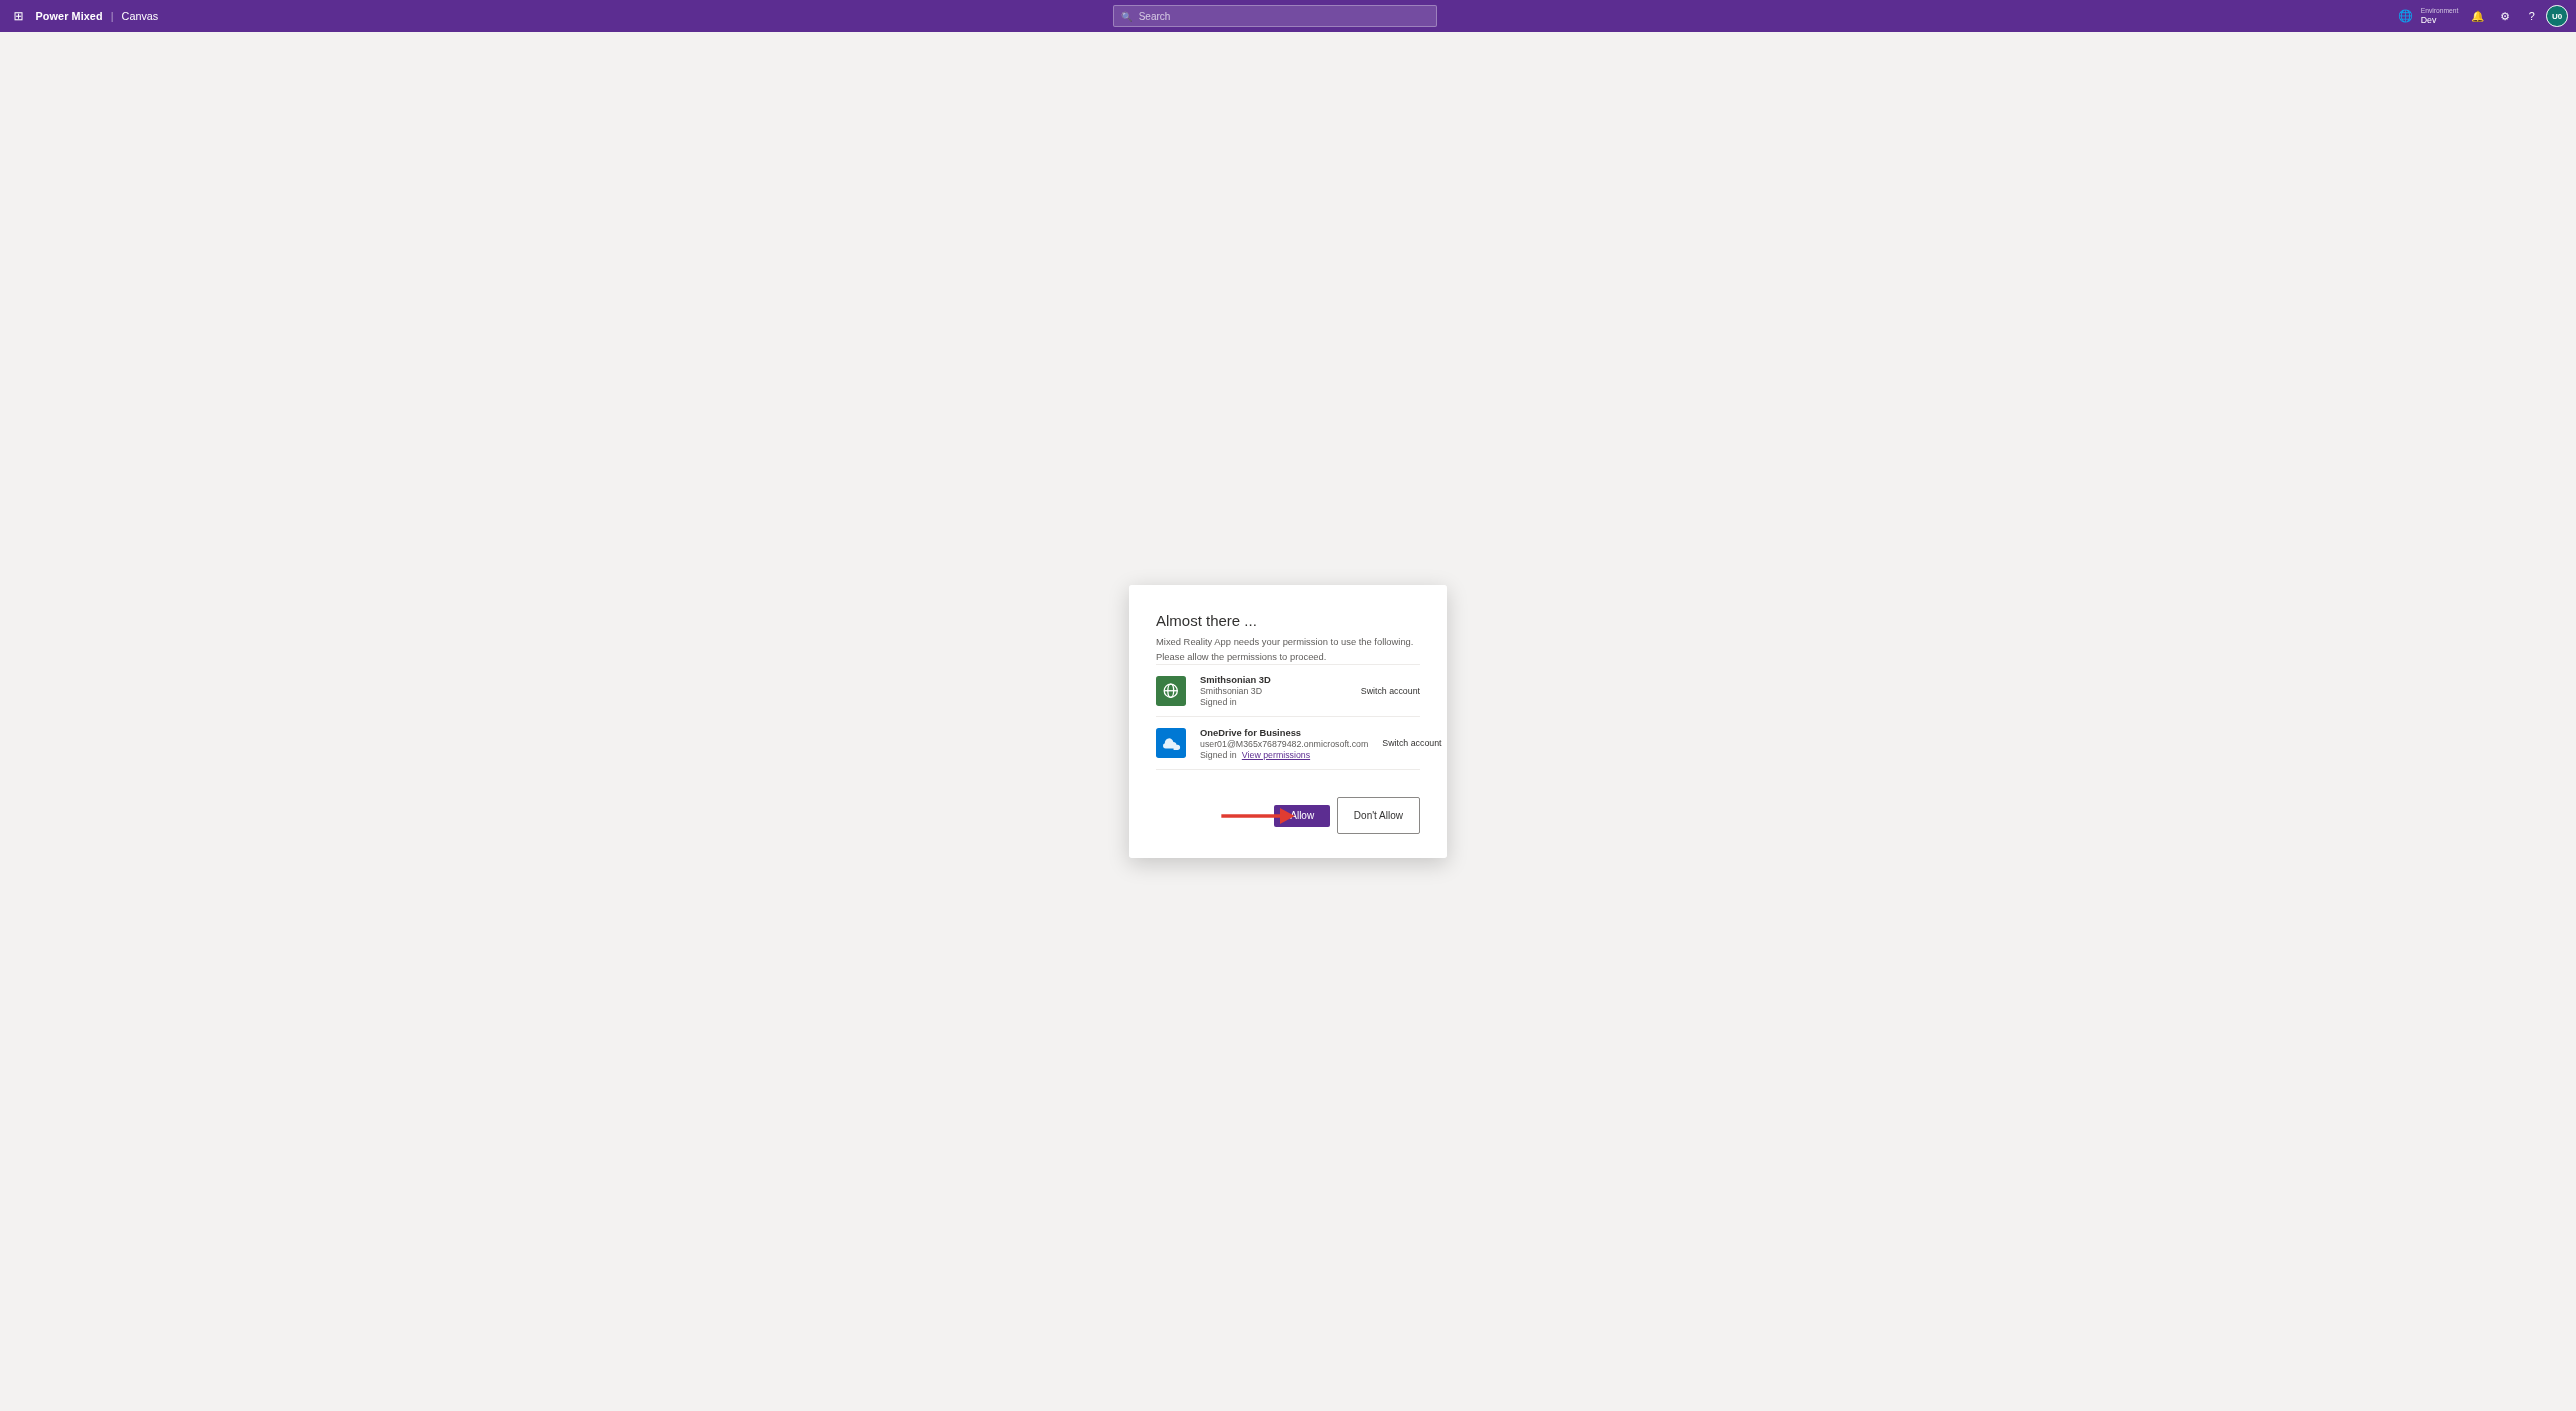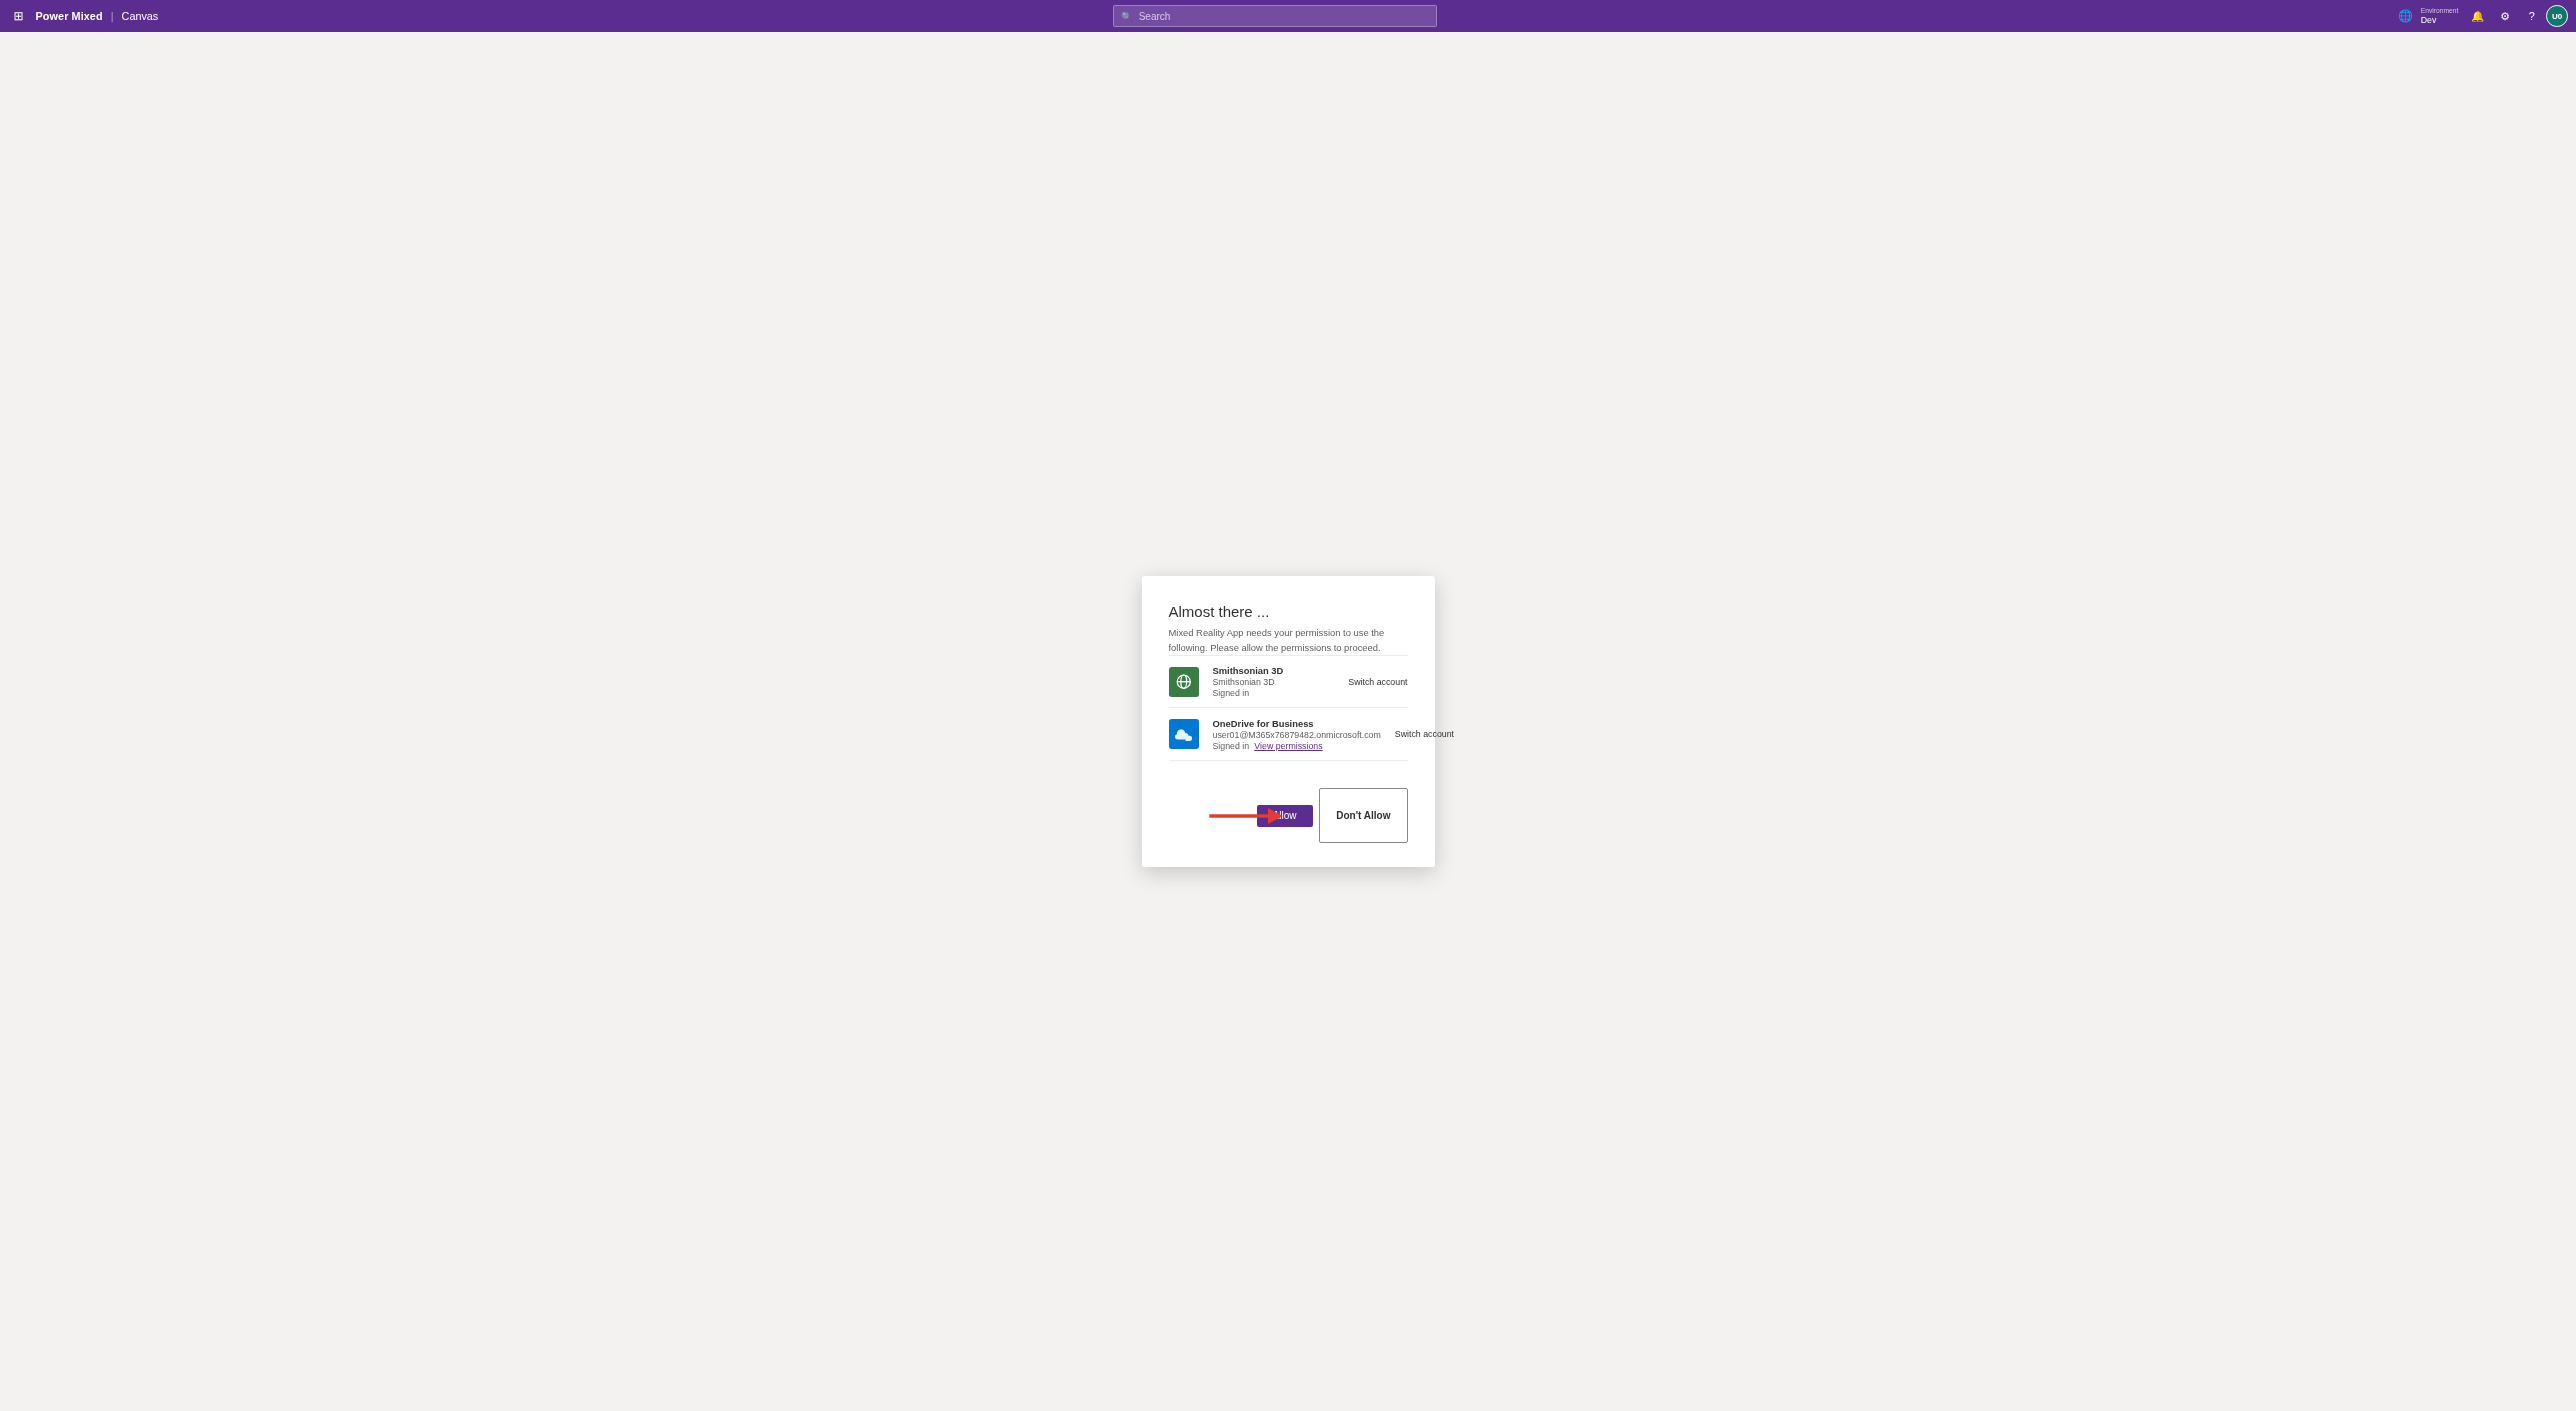--- a/index.html
+++ b/index.html
@@ -167,21 +167,21 @@
       align-items: center;
       justify-content: center;
       background: #f3f2f1;
     }
 
     
     .dialog {
       background: white;
       border-radius: 2.7px;
       box-shadow: 0 5.4px 21.6px rgba(0,0,0,0.18);
-      width: 293px;
+      width: 318px;
       padding: 27px 27px 24px 27px;
       display: flex;
       flex-direction: column;
       gap: 0;
     }
 
     .dialog-title {
       font-size: 15px;
       font-weight: 400;
       color: #323130;
@@ -307,23 +307,23 @@
       font-weight: 500;
       cursor: pointer;
       min-width: 54px;
     }
 
     .btn-dont-allow {
       background: white;
       color: #323130;
       border: 1px solid #8a8886;
       border-radius: 2px;
-      padding: 21px 16px;
+      padding: 12px 16px;
       font-size: 10px;
-      font-weight: 700;
+      font-weight: 400;
       cursor: pointer;
       min-width: 74px;
     }
   </style>
 </head>
 <body>
 
 <nav class="topnav">
   <span class="nav-waffle">⊞</span>
 

